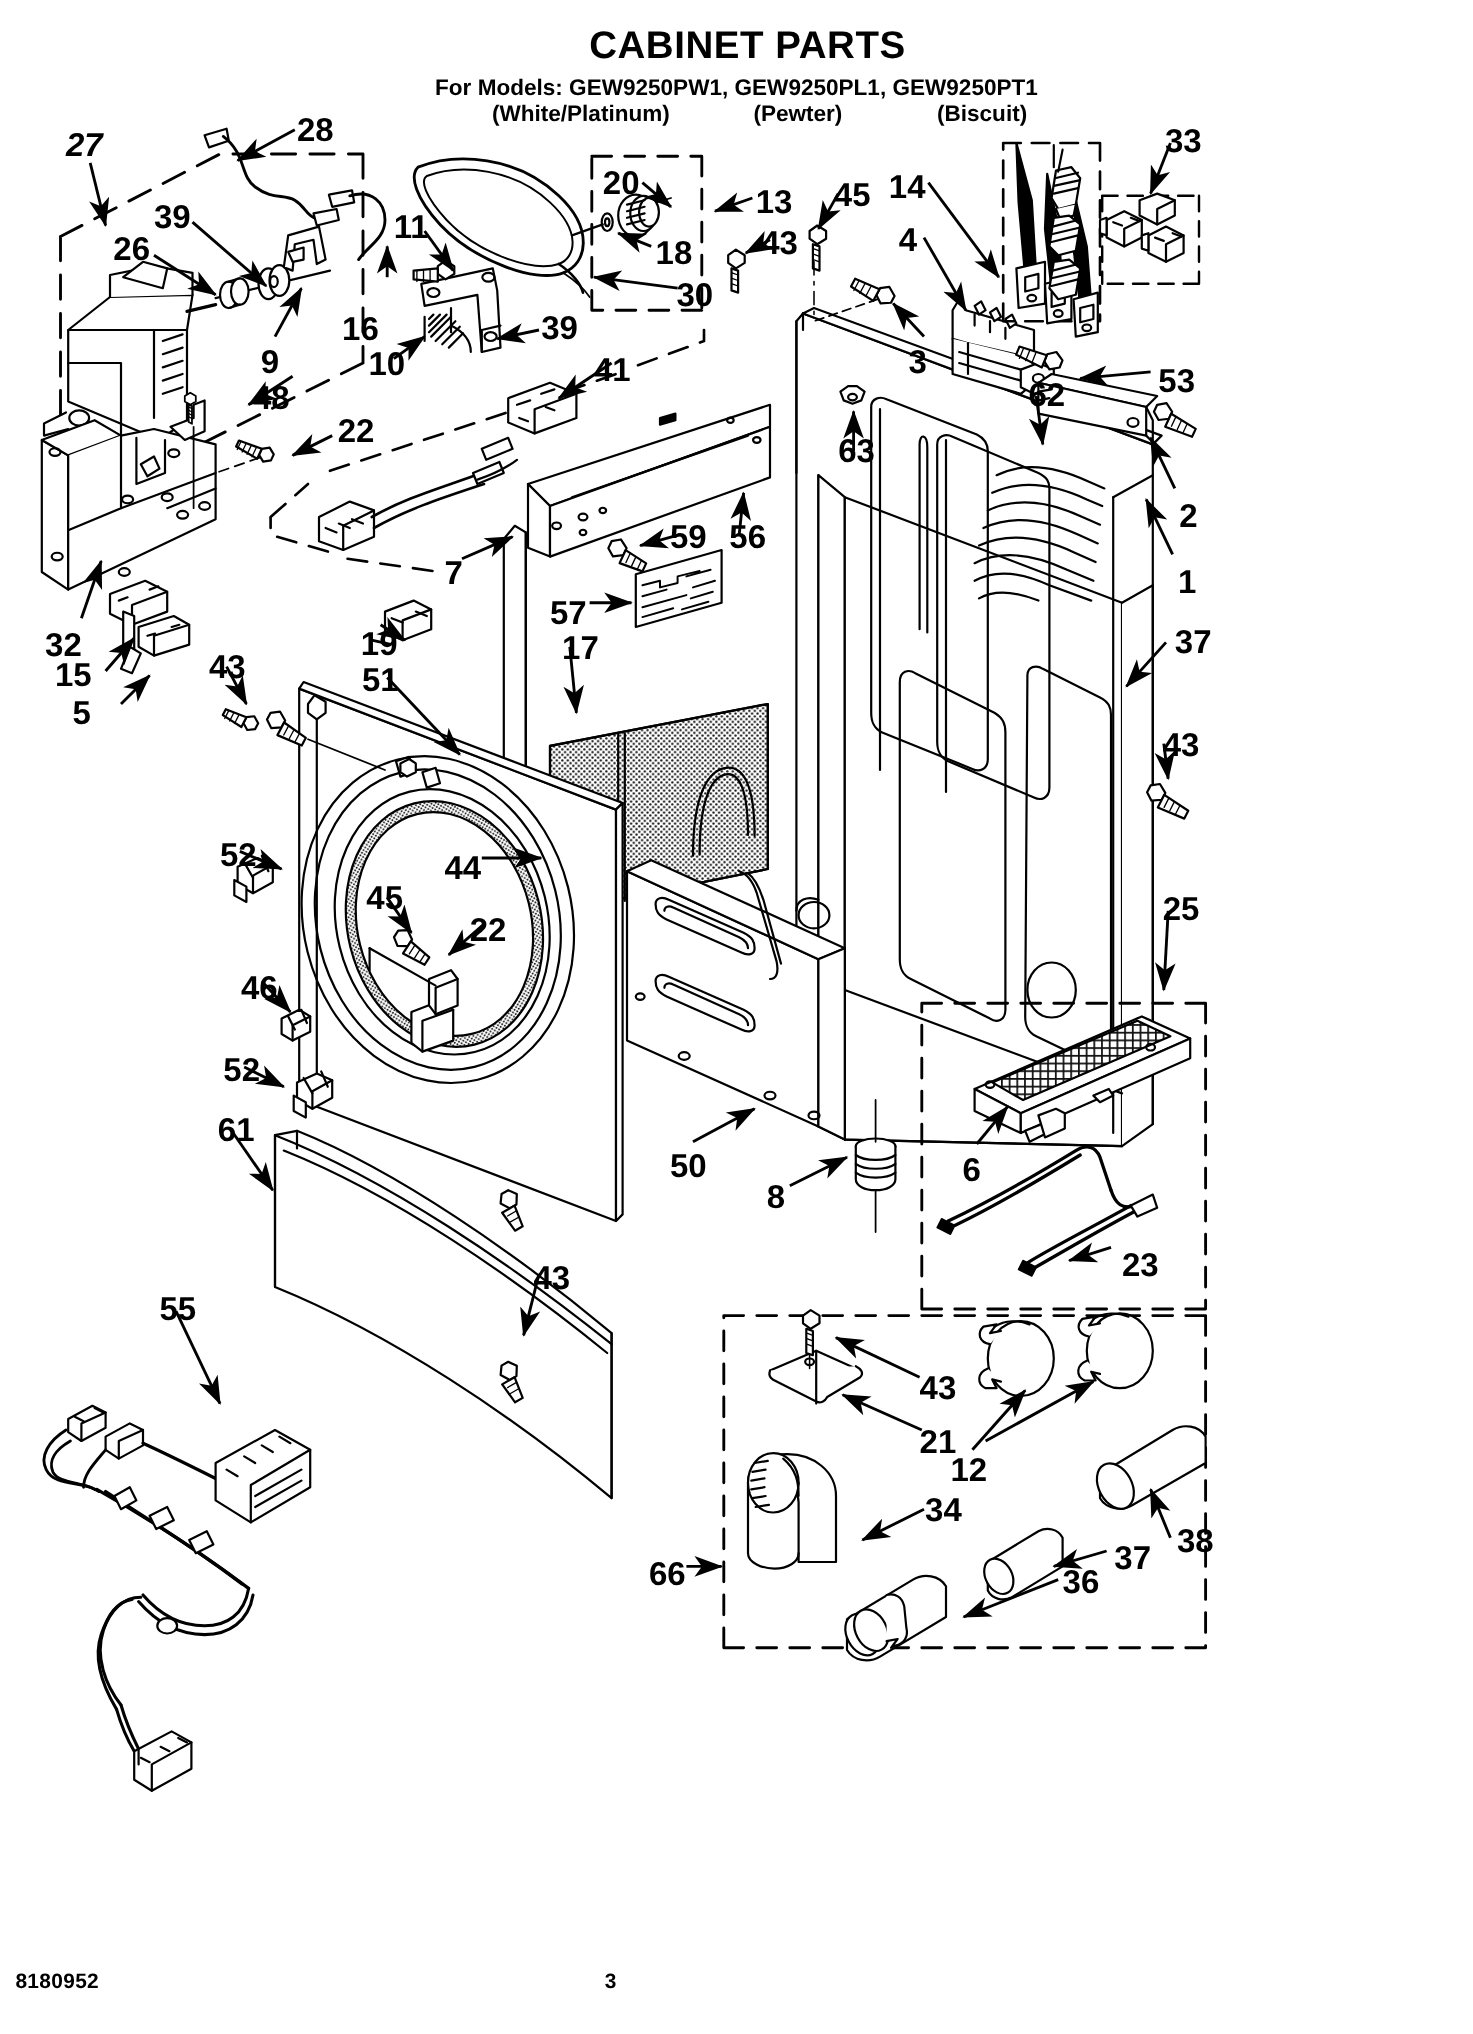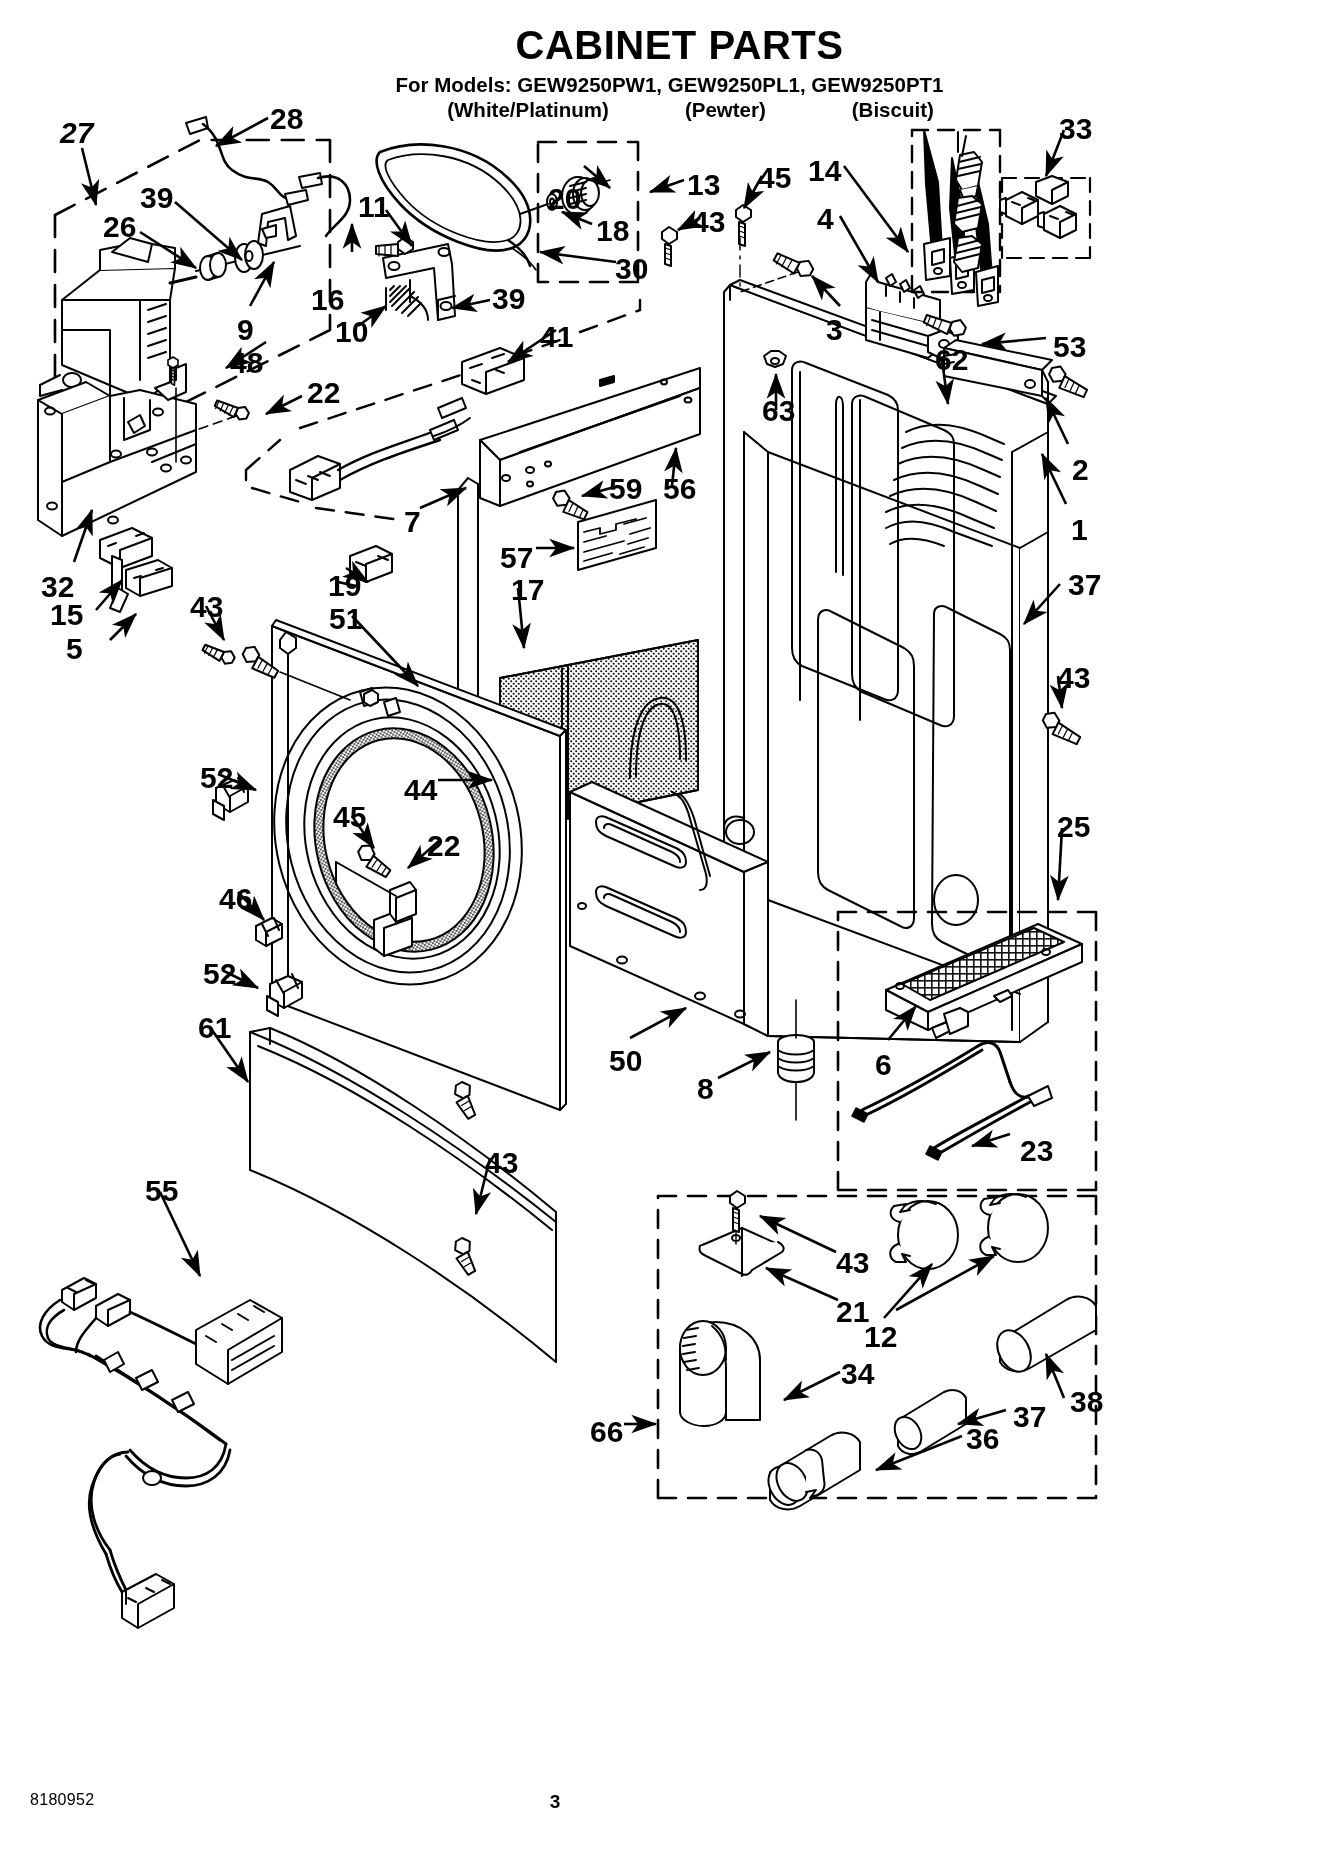--- a/index.html
+++ b/index.html
@@ -17,21 +17,21 @@
     background:#ffffff;
     overflow:hidden;
   }
   
   #header{
     position:absolute;
     left:0; top:24px; width:1339px;
     text-align:center;
   }
   #doc-title{
-    font-size:40px;
+    font-size:35px;
     font-weight:bold;
     letter-spacing:.5px;
     line-height:1.05;
     margin:0;
     padding-left:20px;
   }
   #models-line{
     font-size:20.5px;
     font-weight:bold;
     margin-top:7px;
@@ -49,22 +49,22 @@
   #finish-line .sp1{display:inline-block;width:34px;}
   #finish-line .sp2{display:inline-block;width:44px;}
 
   
   #footer{
     position:absolute;
     left:0; bottom:36px; width:1339px;
     height:22px;
   }
   #footer-part{
-    position:absolute; left:30px; top:0;
-    font-size:16px; font-weight:normal; letter-spacing:.3px;
+    position:absolute; left:14px; top:0;
+    font-size:19px; font-weight:bold; letter-spacing:.3px;
   }
   #footer-page{
     position:absolute; left:0; top:0; width:1110px;
     text-align:center;
     font-size:19px; font-weight:bold;
   }
 
   
   #art{
     position:absolute; left:0; top:0;
@@ -769,21 +769,21 @@
       <div class="cal" title="motor assembly group boundary" style="left: 60px; top: 118px; font-style: italic;">27</div>
       <div class="cal" title="wire harness lead" style="left: 270px; top: 104px;">28</div>
       <div class="cal" title="motor pulley washer" style="left: 140px; top: 183px;">39</div>
       <div class="cal" title="motor bushing" style="left: 103px; top: 212px;">26</div>
       <div class="cal" title="idler bracket screw" style="left: 358px; top: 192px;">11</div>
       <div class="cal" title="wire lead" style="left: 311px; top: 285px;">16</div>
       <div class="cal" title="motor clamp" style="left: 237px; top: 315px;">9</div>
       <div class="cal" title="idler spring" style="left: 335px; top: 317px;">10</div>
       <div class="cal" title="hex head screw" style="left: 230px; top: 348px;">48</div>
       <div class="cal" title="motor mount screw" style="left: 307px; top: 378px;">22</div>
-      <div class="cal" title="idler pulley group" style="left: 548px; top: 152px; margin-top: 32px;">20</div>
+      <div class="cal" title="idler pulley group" style="left: 548px; top: 152px;">20</div>
       <div class="cal" title="idler pulley" style="left: 596px; top: 216px;">18</div>
       <div class="cal" title="idler bracket" style="left: 492px; top: 284px;">39</div>
       <div class="cal" title="thermal fuse / wiring group" style="left: 540px; top: 322px;">41</div>
       <div class="cal" title="belt" style="left: 687px; top: 170px;">13</div>
       <div class="cal" title="belt callout" style="left: 615px; top: 254px;">30</div>
       <div class="cal" title="screw" style="left: 692px; top: 207px;">43</div>
       <div class="cal" title="screw" style="left: 758px; top: 163px;">45</div>
       <div class="cal" title="terminal block / wire connectors" style="left: 808px; top: 156px;">14</div>
       <div class="cal" title="terminal block" style="left: 817px; top: 204px;">4</div>
       <div class="cal" title="wire connector group" style="left: 1059px; top: 114px;">33</div>

